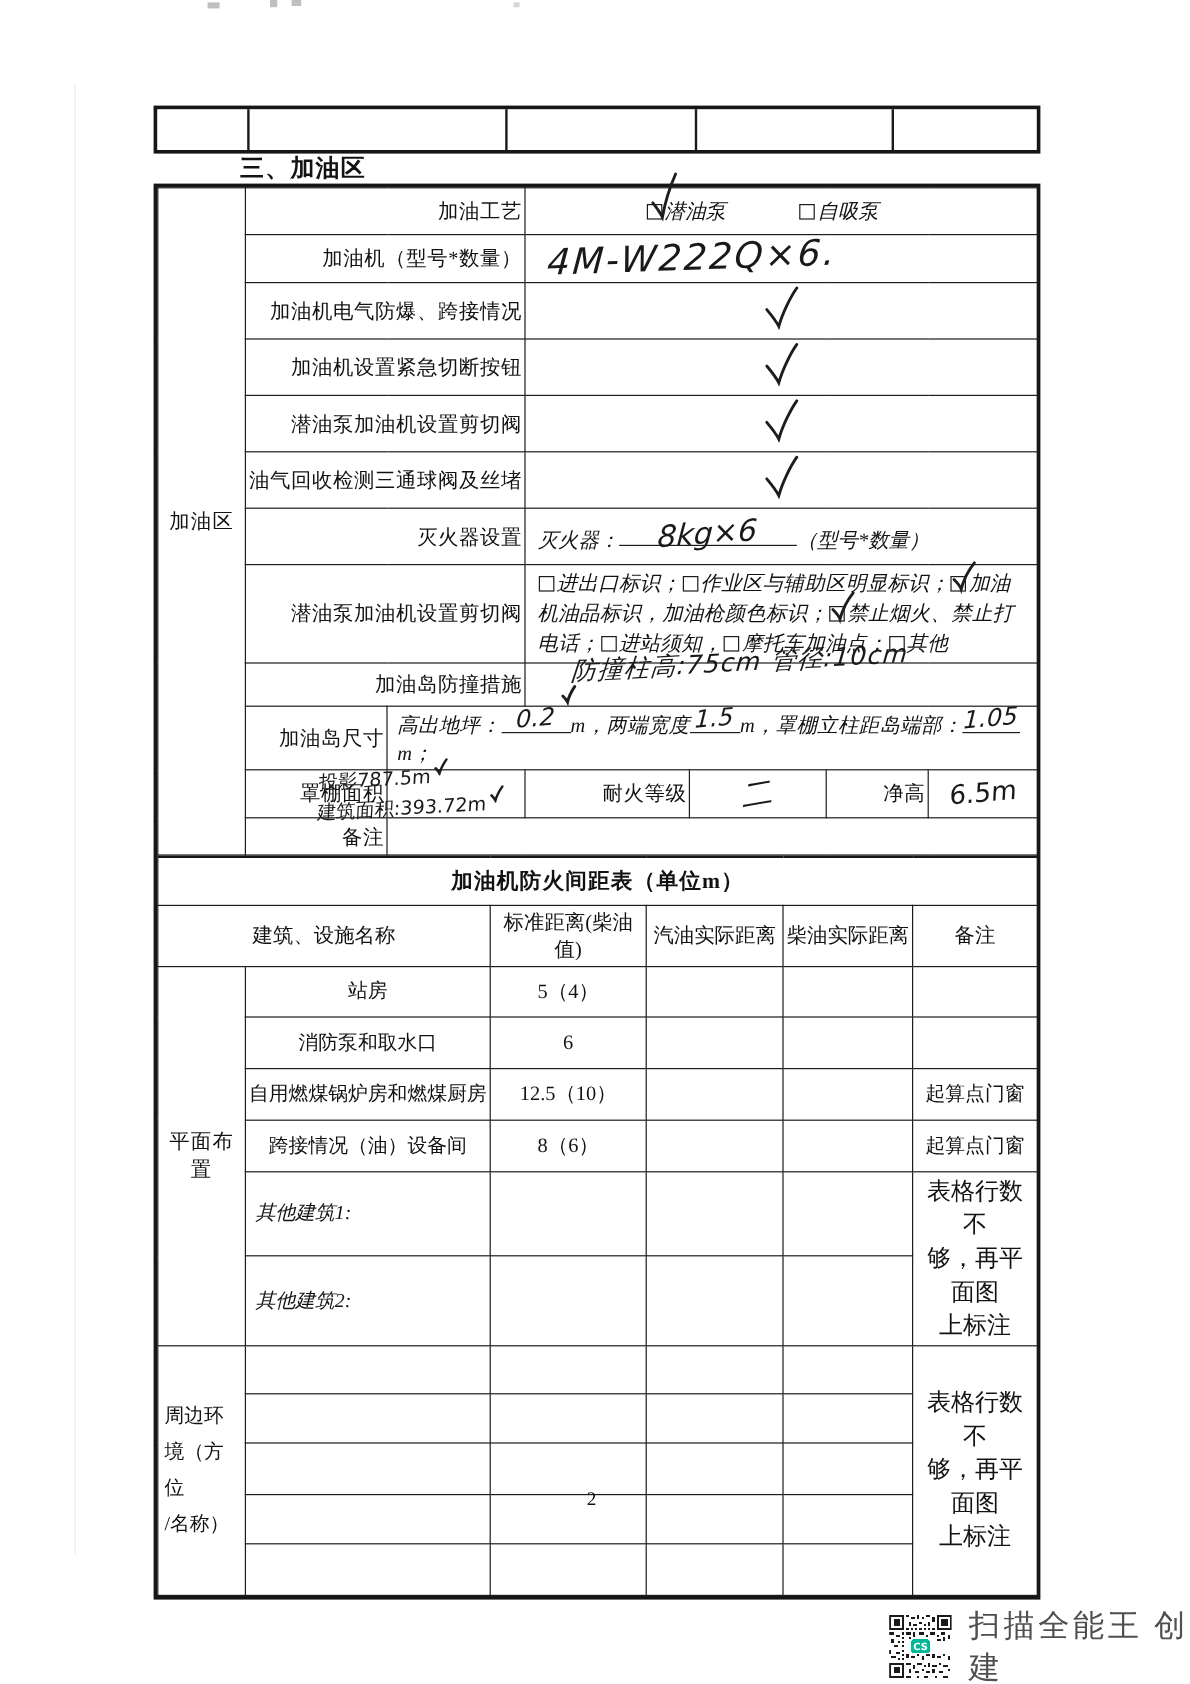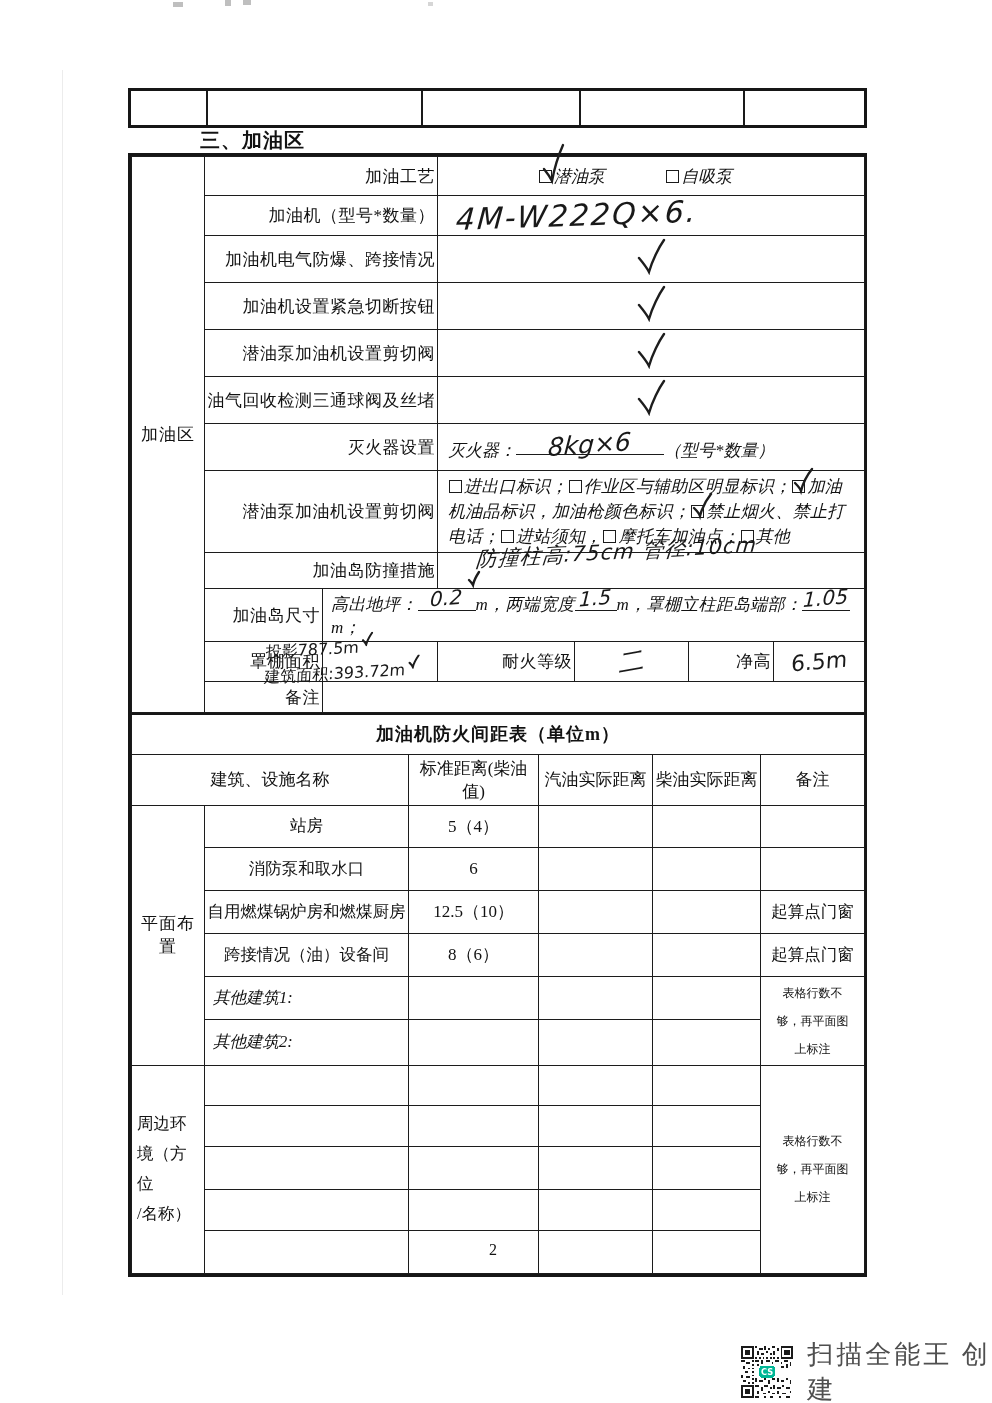--- a/index.html
+++ b/index.html
@@ -61,21 +61,21 @@
   .blank-a { width:58px; height:20px; } .blank-b { width:42px; height:20px; } .blank-c { width:48px; height:20px; }
   .signage { padding:3px 10px; line-height:25px; letter-spacing:.3px; }
   .island { padding-left:8px; letter-spacing:.3px; }
   .pos-rel { position:relative; }
 
   
   .tblB .title { font-size:18px; font-weight:bold; letter-spacing:1px; }
   .tblB .hdr { font-size:17px; }
   .name-left { text-align:left; padding-left:8px;font-style:italic; }
   .pre { white-space:pre-line; }
-  .note-merge { font-size:12px; line-height:28px; }
+  .note-merge { font-size:20px; line-height:28px; }
   .surround-lbl { text-align:left; padding-left:5px; font-size:16.5px; line-height:30px; }
   .name-cell { font-size:16.5px; }
 
   .page-num { position:absolute; left:489px; top:1241px; font-size:16px; }
 
   .watermark { position:absolute; left:741px; top:1337px; display:flex; align-items:center; }
   .wm-text { font-size:26px; color:#4f4f4f; letter-spacing:3px; margin-left:14px;
              font-family:"Liberation Serif","DejaVu Serif",serif; }
 </style>
 </head>

